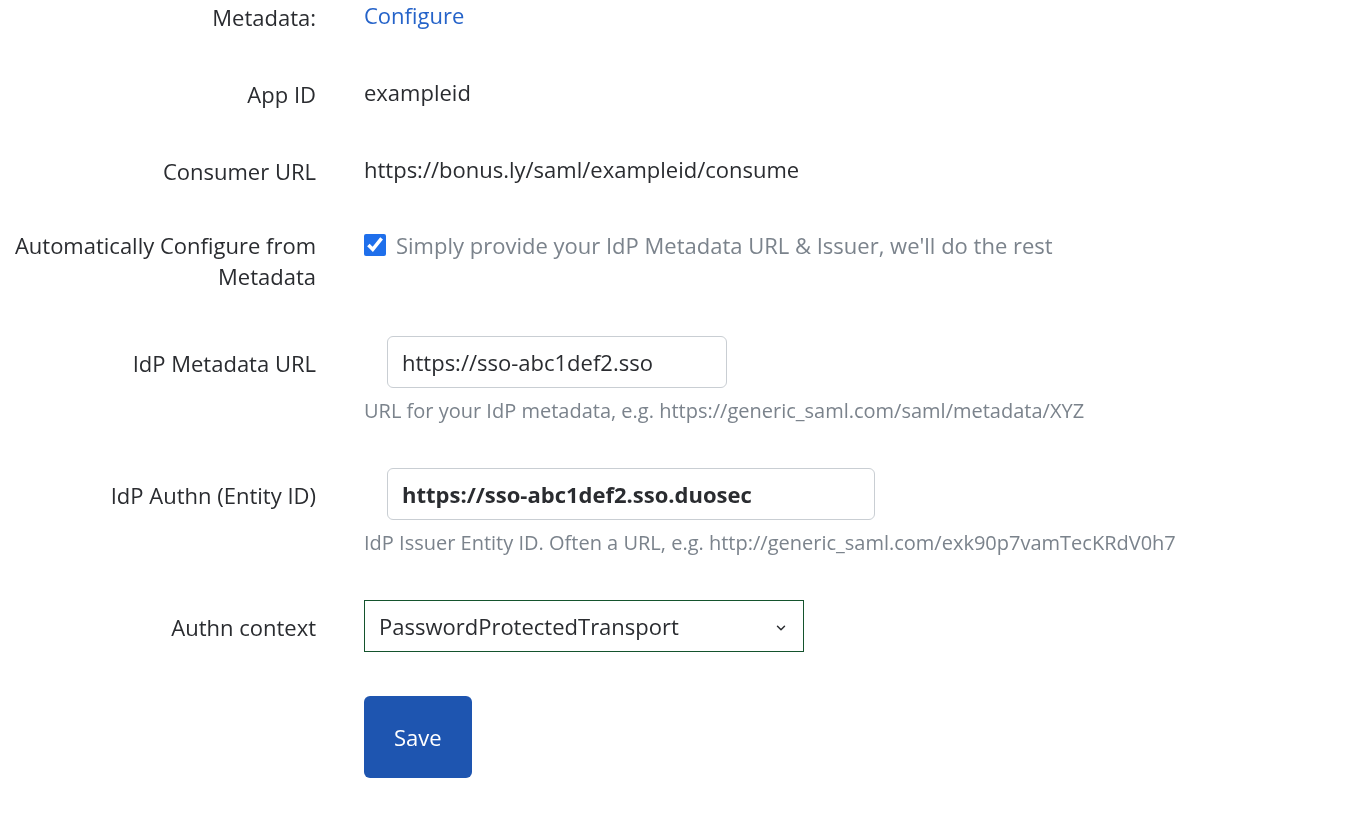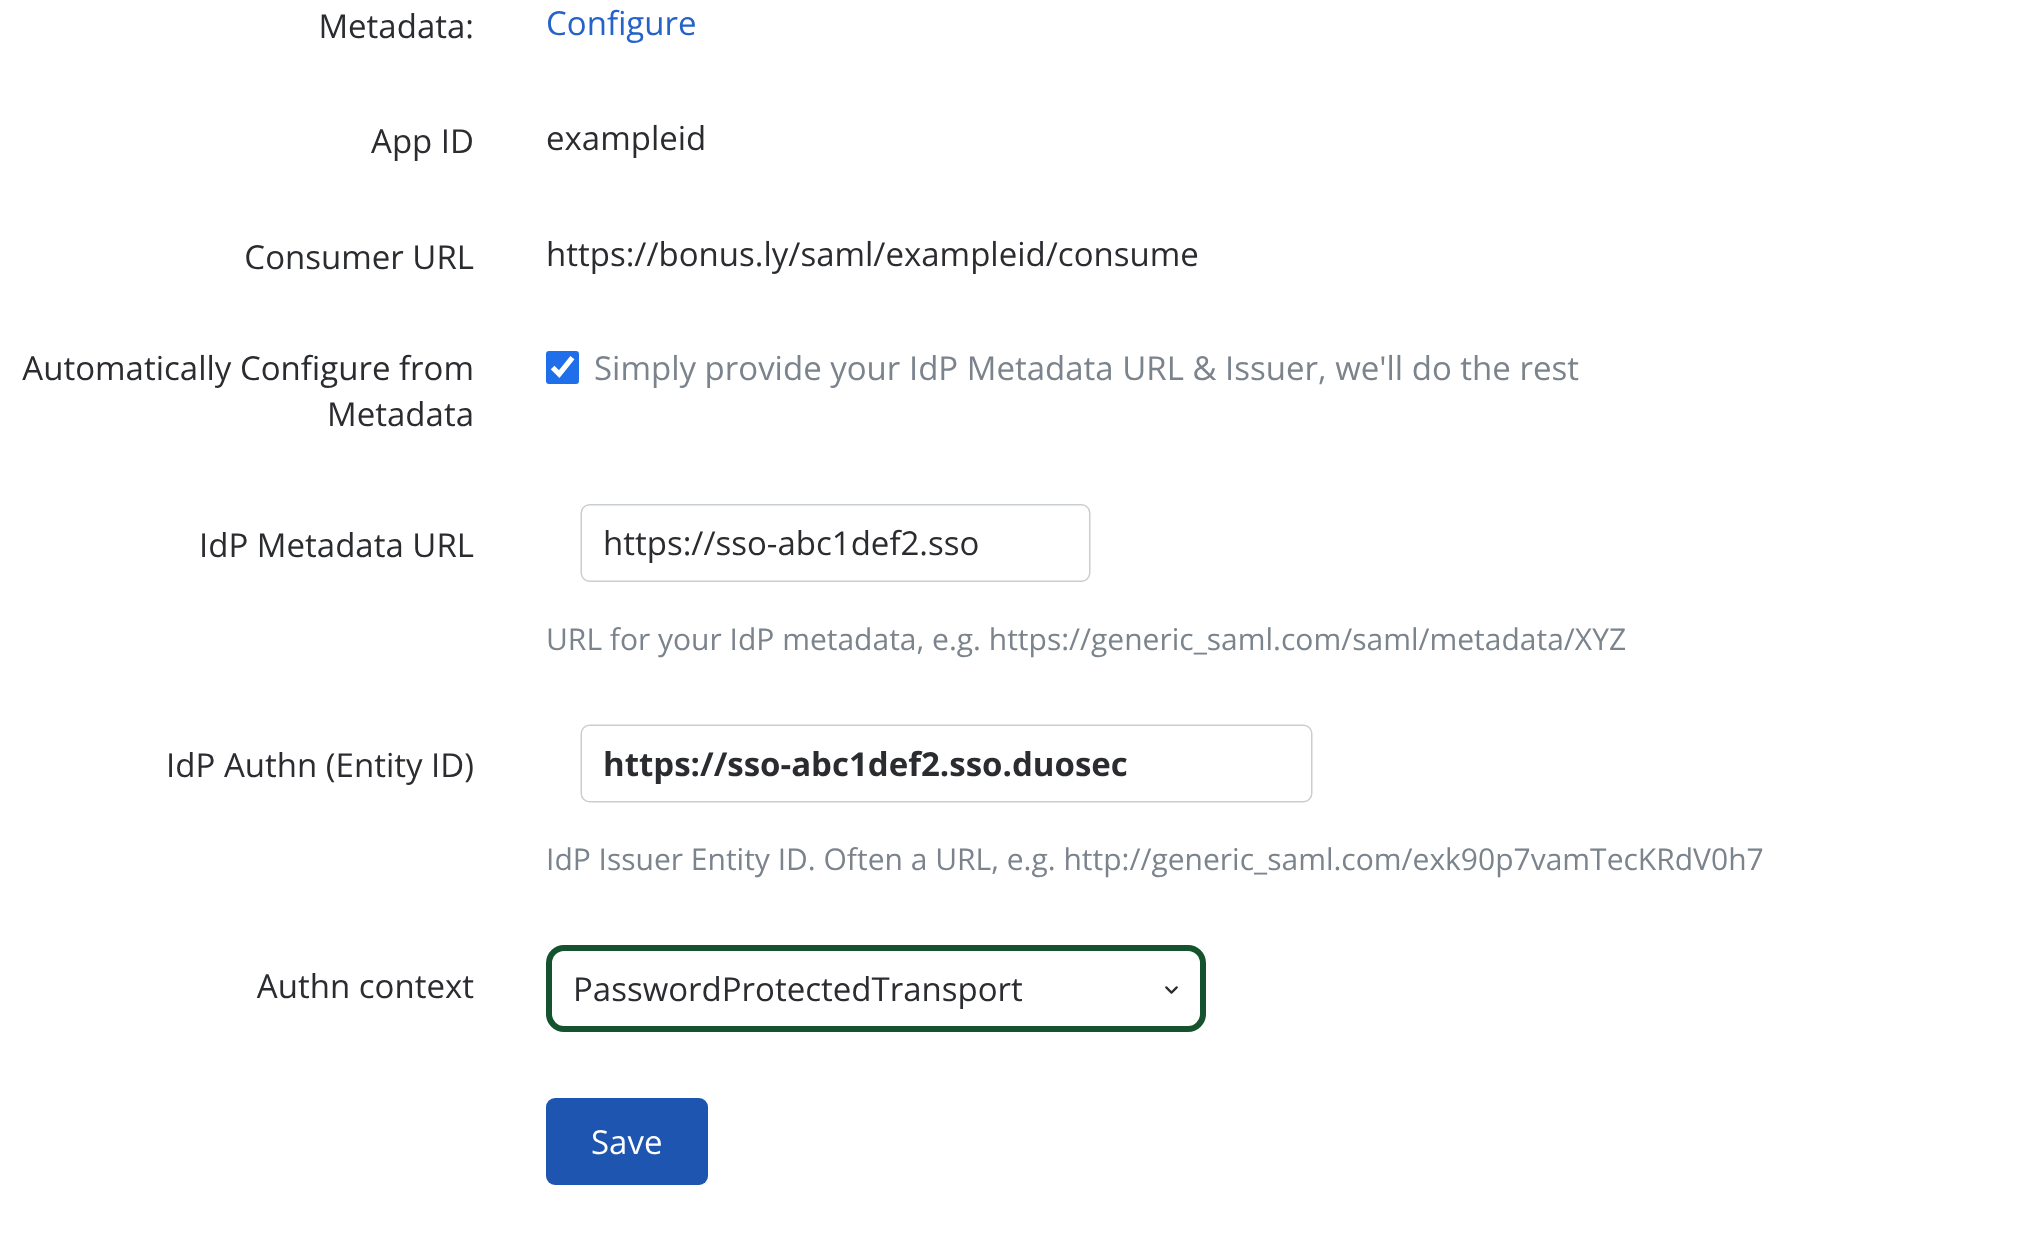--- a/index.html
+++ b/index.html
@@ -81,32 +81,32 @@
     .text-input.narrow {
       width: 340px;
     }
     .text-input.medium {
       width: 488px;
       font-weight: bold;
     }
     .help-text {
       font-size: 20px;
       color: #7b838c;
-      margin-top: 24px;
+      margin-top: 9px;
     }
     .select-wrapper {
       position: relative;
       width: 440px;
     }
     .select {
       font-family: inherit;
       font-size: 22px;
       color: #2a2c30;
-      border: 4px solid #14532d;
-      border-radius: 12px;
+      border: 1px solid #14532d;
+      border-radius: 0;
       padding: 10px 60px 10px 14px;
       width: 100%;
       background: #ffffff;
       appearance: none;
       -webkit-appearance: none;
       cursor: pointer;
       outline: none;
       text-overflow: ellipsis;
       overflow: hidden;
       white-space: nowrap;
@@ -118,21 +118,21 @@
       transform: translateY(-50%);
       pointer-events: none;
     }
     .save-btn {
       font-family: inherit;
       font-size: 22px;
       color: #ffffff;
       background: #1e55b0;
       border: none;
       border-radius: 6px;
-      padding: 14px 30px;
+      padding: 26px 30px;
       cursor: pointer;
       font-weight: 500;
     }
     .button-row .label-col {
       padding-top: 0;
     }
   </style>
 </head>
 <body>
 

